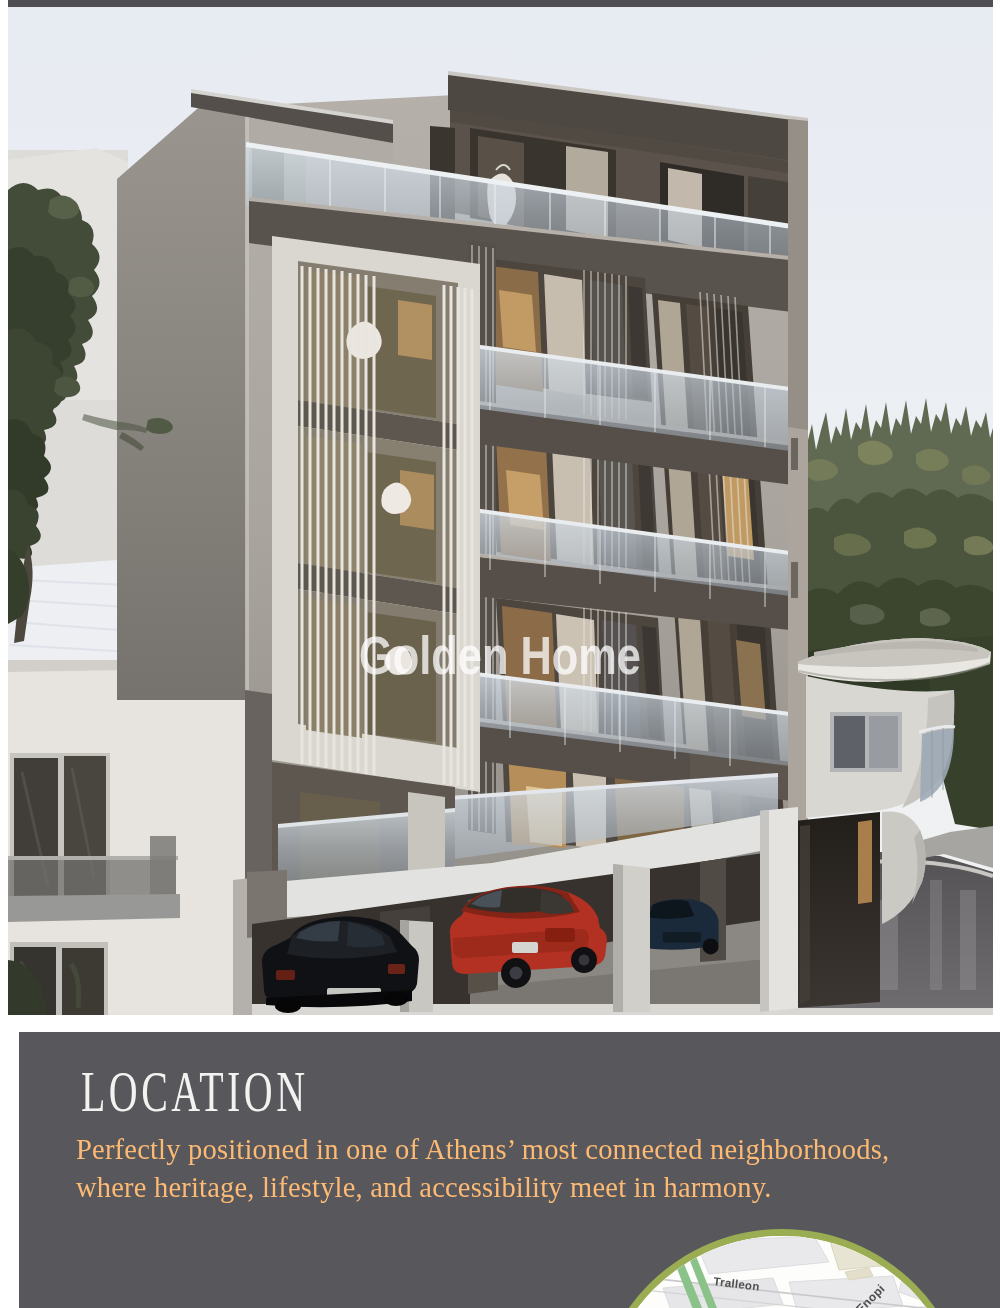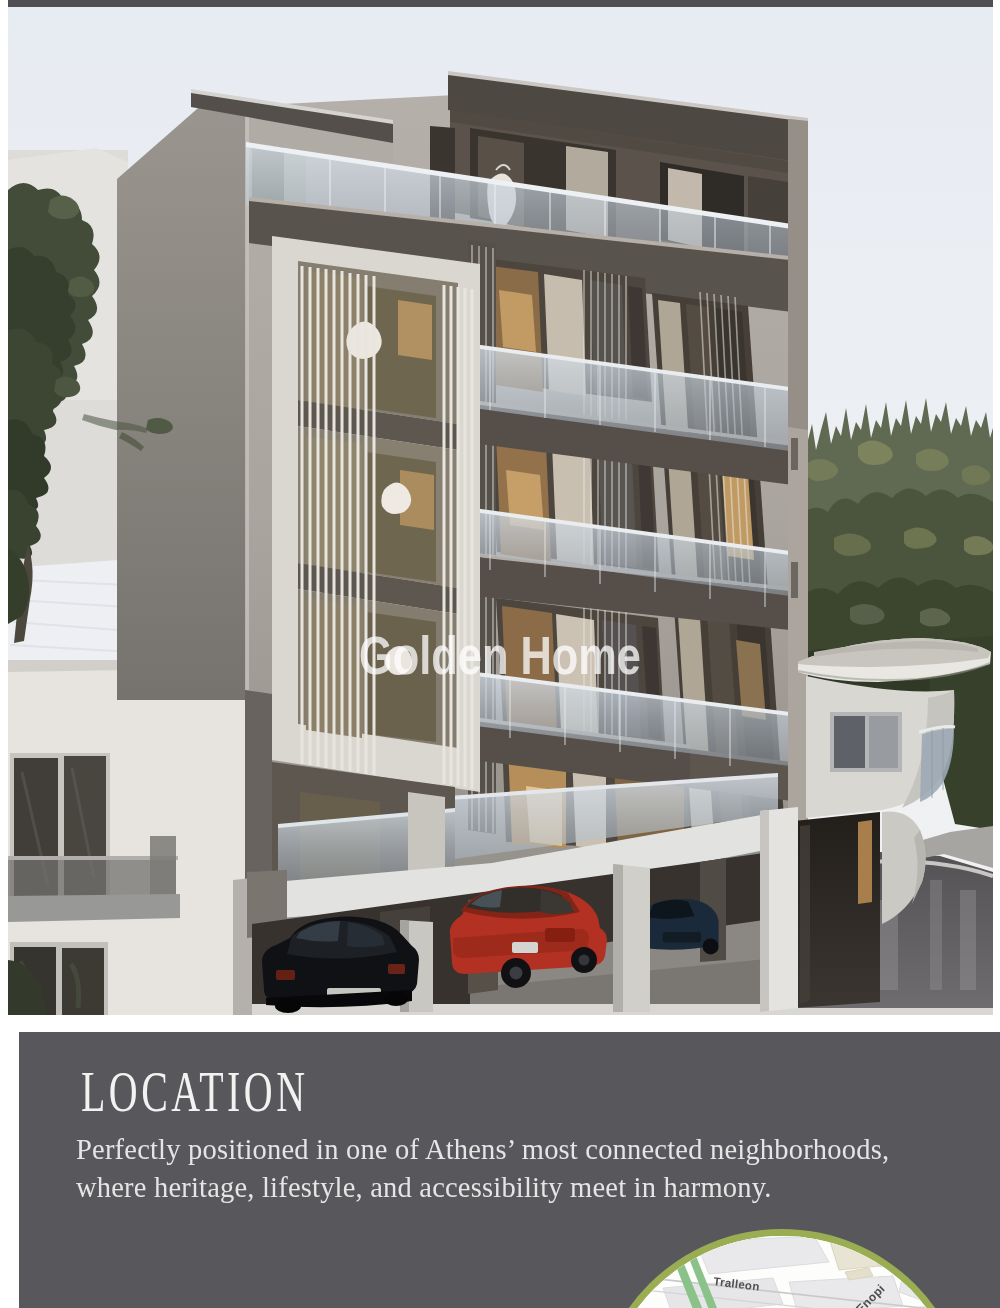--- a/index.html
+++ b/index.html
@@ -1,21 +1,21 @@
 <!DOCTYPE html>
 <html><head>
 <meta charset="utf-8">
 <style>
   html,body{margin:0;padding:0;background:#ffffff;width:1000px;height:1308px;overflow:hidden;}
   #page{position:relative;width:1000px;height:1308px;background:#ffffff;font-family:"Liberation Sans",sans-serif;}
   #topbar{position:absolute;left:8px;top:0;width:985px;height:7px;background:#4f4e53;}
   #photo{position:absolute;left:8px;top:7px;width:985px;height:1008px;}
   #loc{position:absolute;left:8px;top:1032px;width:985px;height:276px;background:#58575b;overflow:hidden;margin-left:11px;}
   #loc h1{margin:0;position:absolute;left:62px;top:27px;font-family:"Liberation Serif",serif;font-weight:400;font-size:57px;letter-spacing:5px;color:#f3f2f1;transform:scaleX(0.70);transform-origin:0 0;}
-  #loc p{margin:0;position:absolute;left:57px;top:99px;font-family:"Liberation Serif",serif;font-size:28.5px;line-height:38px;color:#e5e5e5;letter-spacing:0.2px;}
+  #loc p{margin:0;position:absolute;left:57px;top:99px;font-family:"Liberation Serif",serif;font-size:28.5px;line-height:38px;color:#fdba74;letter-spacing:0.2px;}
   #mapwrap{position:absolute;left:575px;top:197px;width:376px;height:376px;border-radius:50%;background:#9aad52;}
   #mapinner{position:absolute;left:7px;top:7px;width:362px;height:362px;border-radius:50%;background:#fdfdfd;overflow:hidden;}
 </style>
 </head>
 <body>
 <div id="page">
   <div id="topbar"></div>
   <svg id="photo" viewBox="8 7 985 1008" width="985" height="1008">
     <defs>
       <linearGradient id="sky" x1="0" y1="0" x2="0" y2="1">

